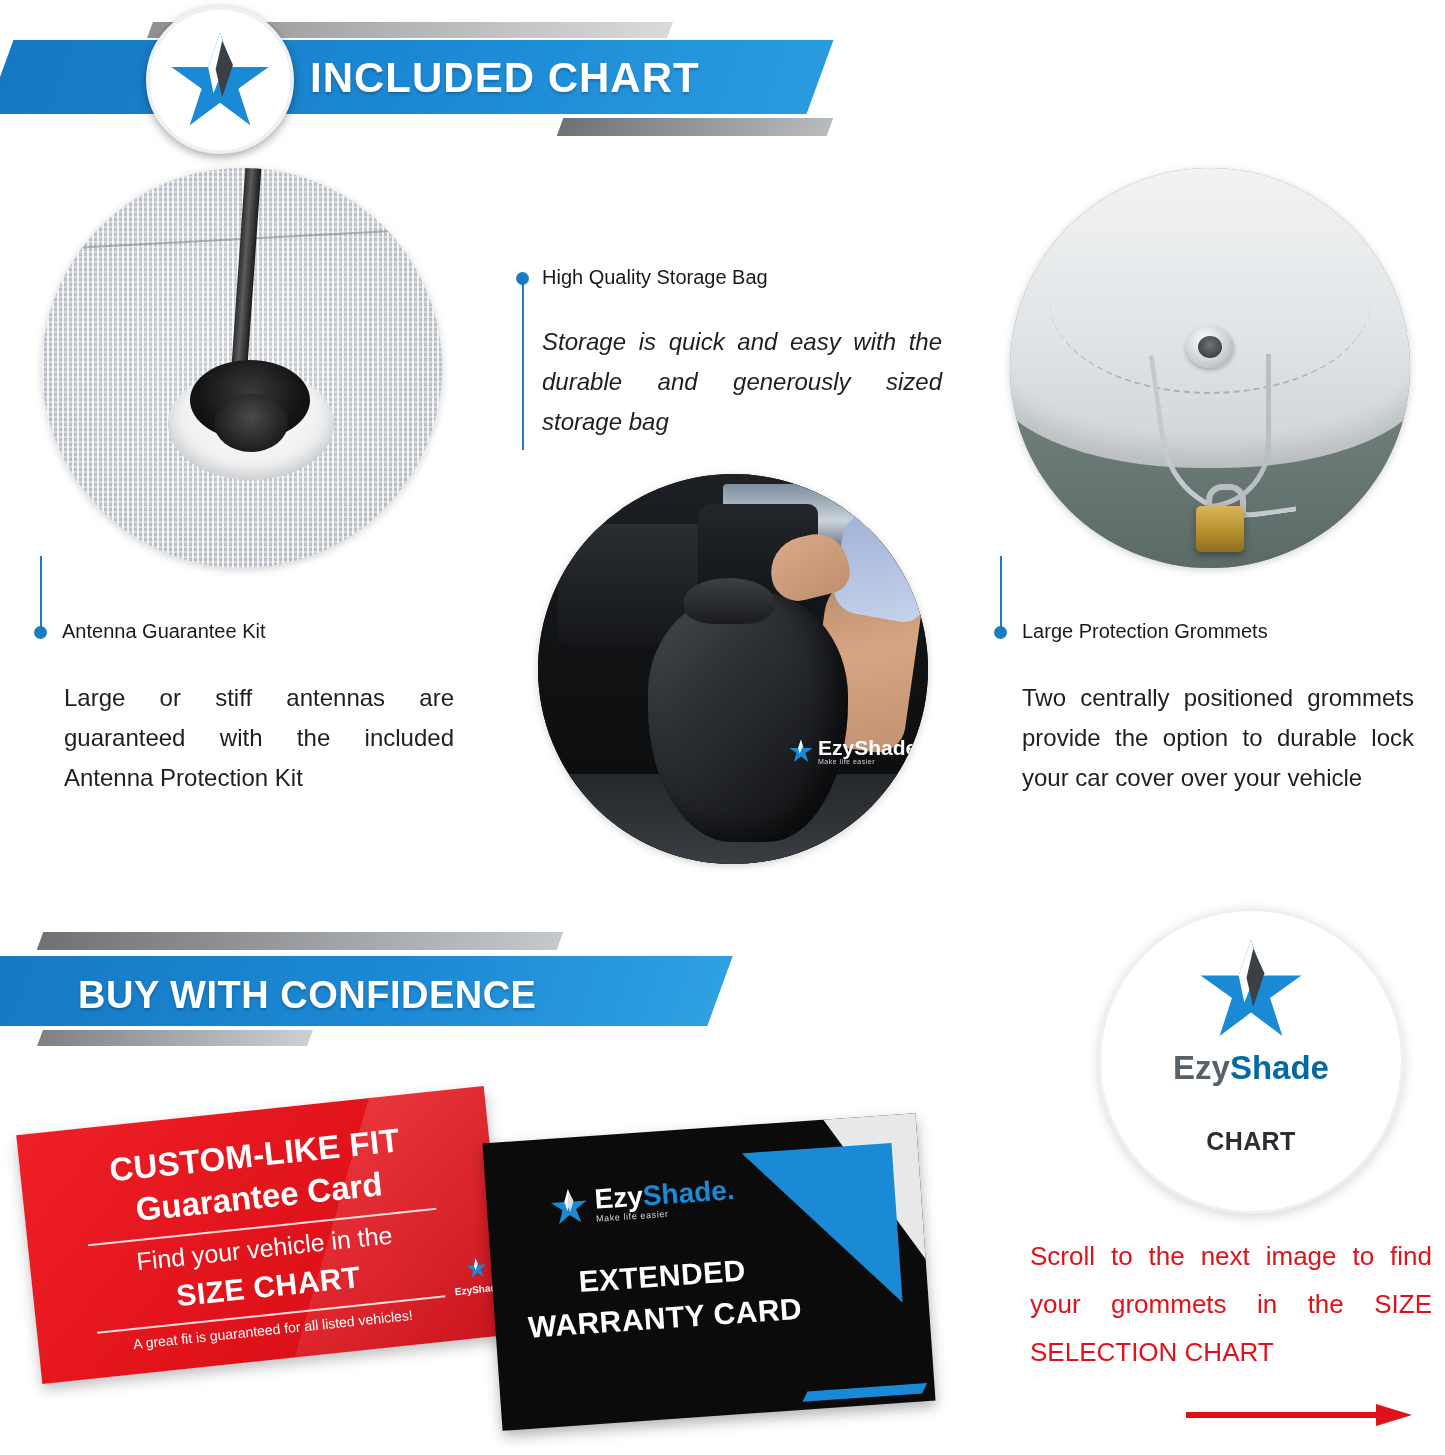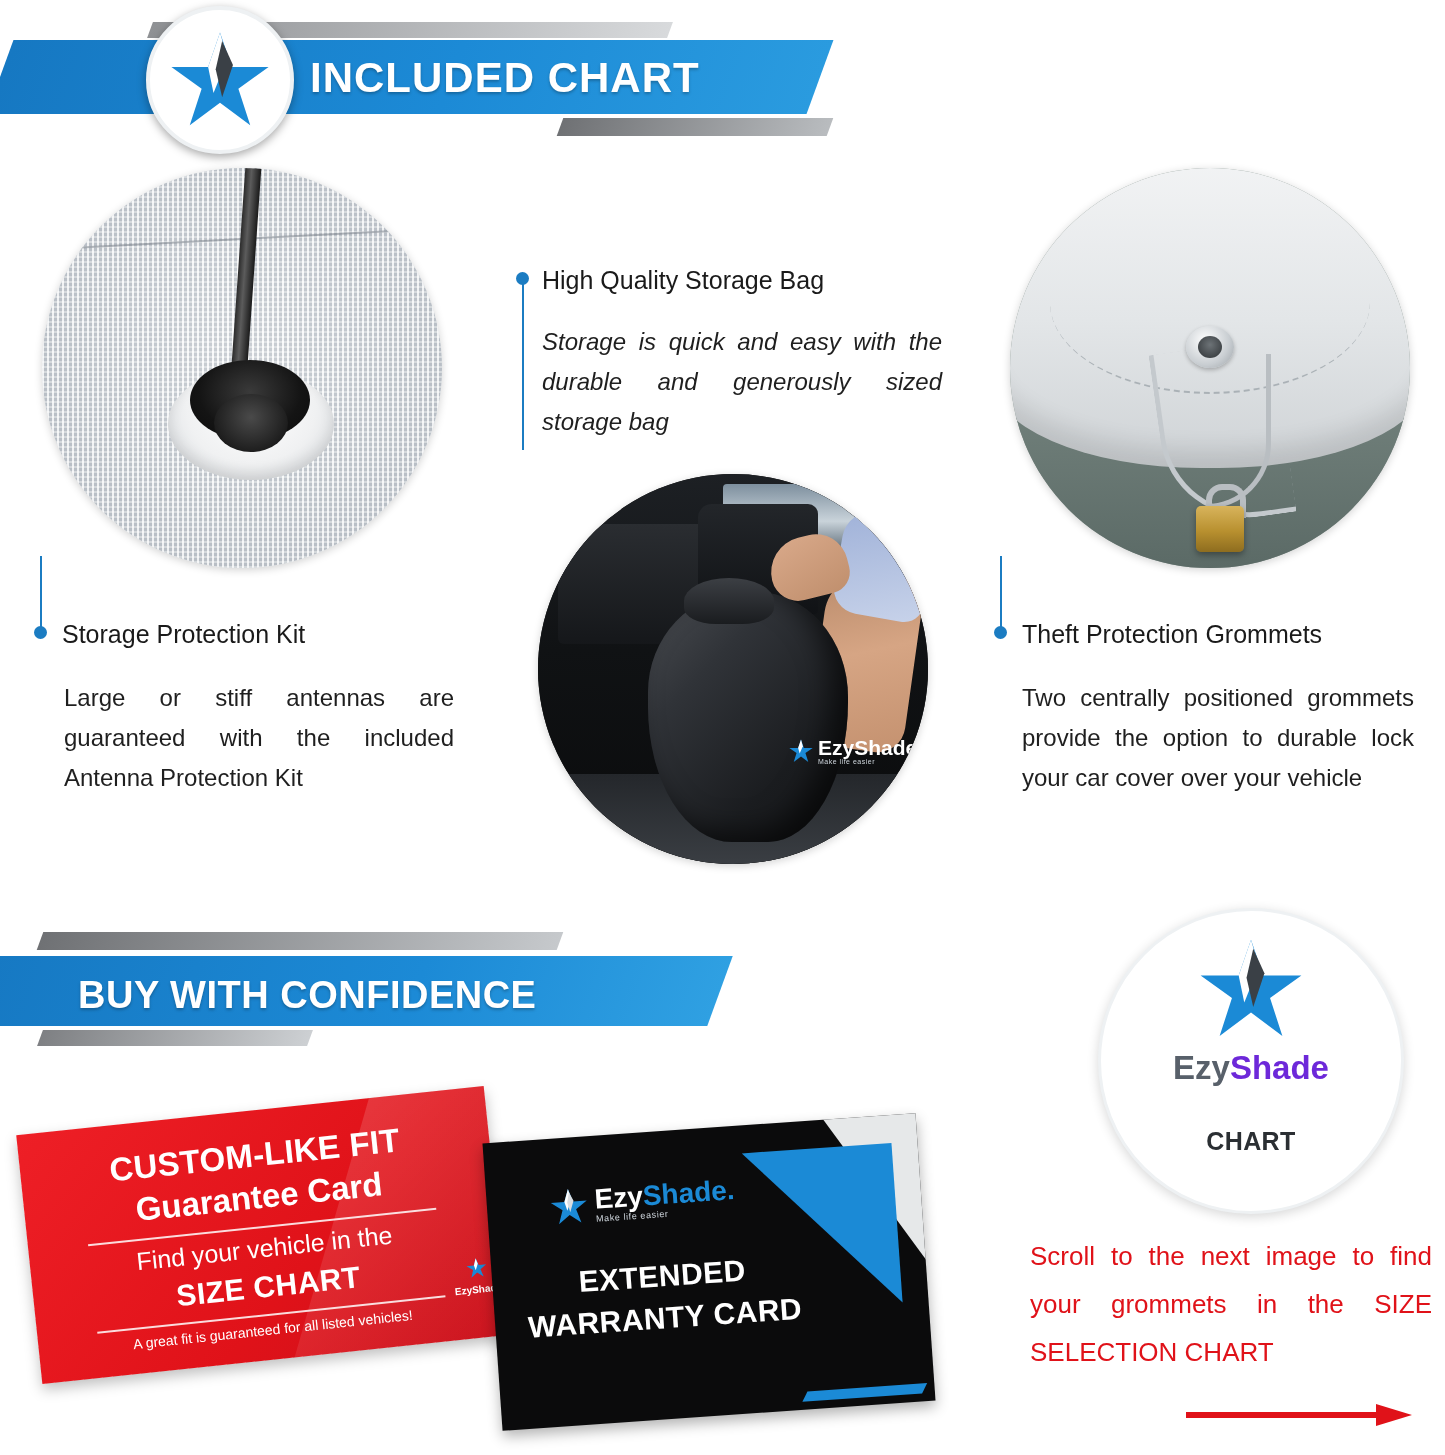--- a/index.html
+++ b/index.html
@@ -373,21 +373,21 @@
     position: absolute;
     width: 13px;
     height: 13px;
     border-radius: 50%;
     background: #1b7cc2;
   }
 
   
   .callout-title {
     position: absolute;
-    font-size: 25px;
+    font-size: 20px;
     color: #1a1a1a;
     font-weight: normal;
   }
   .callout-body {
     position: absolute;
     font-size: 24px;
     line-height: 40px;
     color: #1f1f1f;
     text-align: justify;
     text-justify: inter-word;
@@ -624,21 +624,21 @@
     text-align: center;
   }
   .chart-brand {
     position: absolute;
     left: 0; right: 0;
     top: 138px;
     font-size: 33px;
     font-weight: bold;
   }
   .chart-brand .ezy { color: #58606a; }
-  .chart-brand .shade { color: #6d28d9; }
+  .chart-brand .shade { color: #0369a1; }
   .chart-l2 {
     position: absolute;
     left: 0; right: 0;
     top: 182px;
     font-size: 25px;
     font-weight: bold;
     color: #2b2f33;
     letter-spacing: .4px;
   }
   .chart-l3 {
@@ -710,21 +710,21 @@
   <div class="antenna-weave"></div>
   <div class="antenna-line"></div>
   <div class="antenna-rod"></div>
   <div class="antenna-grommet"></div>
   <div class="antenna-base"></div>
   <div class="antenna-hole"></div>
 </div>
 
 <div class="leader" style="left:40px; top:556px; width:1px; height:76px; border-left-width:2px;"></div>
 <div class="bullet-dot" style="left:34px; top:626px;"></div>
-<div class="callout-title" style="left:62px; top:620px;">Storage Protection Kit</div>
+<div class="callout-title" style="left:62px; top:620px;">Antenna Guarantee Kit</div>
 <div class="callout-body" style="left:64px; top:678px; width:390px;">Large or stiff antennas are guaranteed with the included Antenna Protection Kit</div>
 
 <div class="bullet-dot" style="left:516px; top:272px;"></div>
 <div class="callout-title" style="left:542px; top:266px; font-weight:normal;">High Quality Storage Bag</div>
 <div class="callout-body" style="left:542px; top:322px; width:400px;font-style:italic;">Storage is quick and easy with the durable and generously sized storage bag</div>
 <div class="leader" style="left:522px; top:284px; width:2px; height:166px; border-left-width:2px;"></div>
 
 <div class="photo-circle circle-bag">
   <div class="bag-trunk"></div>
   <div class="bag-window"></div>
@@ -755,21 +755,21 @@
   <div class="grom-cable"></div>
   <div class="grom-cable2"></div>
   <div class="grom-ring"></div>
   <div class="grom-ring-hole"></div>
   <div class="grom-lock-shackle"></div>
   <div class="grom-lock"></div>
 </div>
 
 <div class="leader" style="left:1000px; top:556px; width:2px; height:76px; border-left-width:2px;"></div>
 <div class="bullet-dot" style="left:994px; top:626px;"></div>
-<div class="callout-title" style="left:1022px; top:620px;">Theft Protection Grommets</div>
+<div class="callout-title" style="left:1022px; top:620px;">Large Protection Grommets</div>
 <div class="callout-body" style="left:1022px; top:678px; width:392px;">Two centrally positioned grommets provide the option to durable lock your car cover over your vehicle</div>
 
 <div class="banner-confidence">
   <div class="band conf-gray-top"></div>
   <div class="band conf-blue-main"></div>
   <div class="band conf-gray-bottom"></div>
   <div class="conf-title">BUY WITH CONFIDENCE</div>
 </div>
 
 <div class="card-red">

